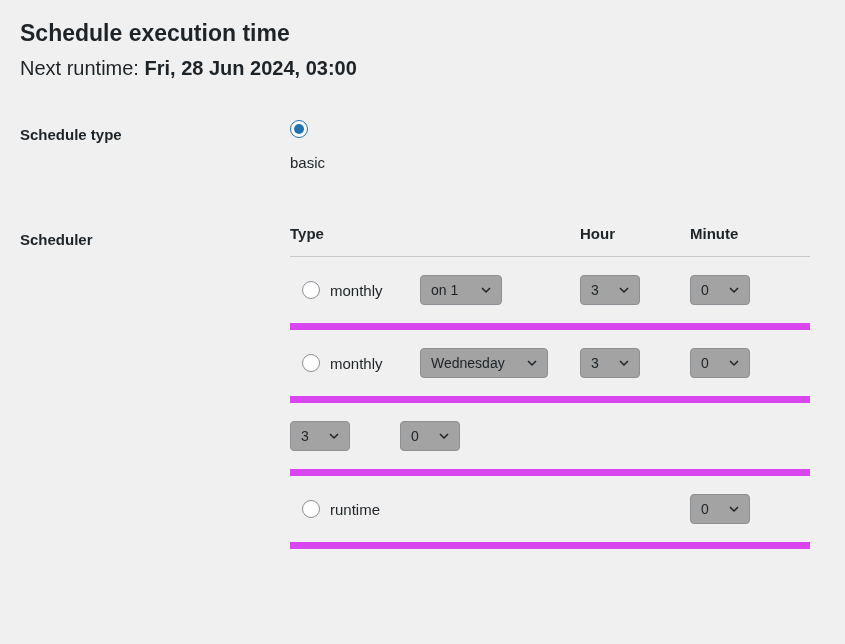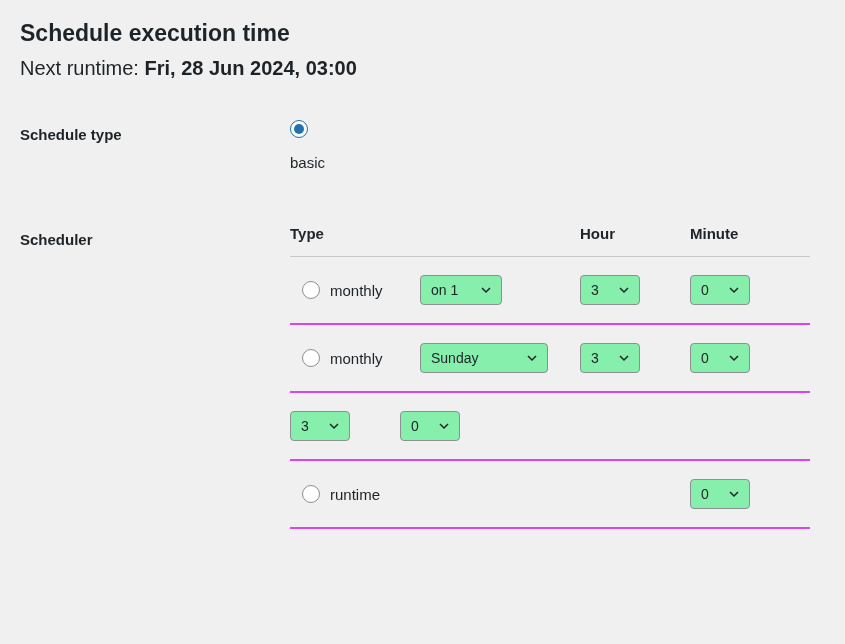--- a/index.html
+++ b/index.html
@@ -84,42 +84,42 @@
       border-bottom: 1px solid #c9c9c9;
     }
     .col-type { width: 290px; font-weight: 700; font-size: 15px;}
     .col-hour { width: 110px; font-weight: 700; font-size: 15px;}
     .col-min  { width: 110px; font-weight: 700; font-size: 15px;}
 
     .sched-row {
       display: flex;
       align-items: center;
       padding: 18px 0;
-      border-bottom: 2px solid #d946ef;
+      border-bottom: 7px solid #d946ef;
     }
     .sched-row .type-cell {
       width: 290px;
       display: flex;
       align-items: center;
       gap: 10px;
       padding-left: 12px;
     }
     .sched-row .hour-cell { width: 110px; }
     .sched-row .min-cell { width: 110px; }
 
     .type-cell .radio-text { width: 80px; font-size:15px;}
 
     .select-control {
       display: inline-flex;
       align-items: center;
       justify-content: space-between;
       gap: 10px;
       border: 1px solid #8c8f94;
       border-radius: 4px;
-      background: #86efac;
+      background: #a3a3a3;
       padding: 6px 10px;
       font-size: 14px;
       color: #1d2327;
       cursor: pointer;
       min-width: 55px;
     }
     .select-control.day { min-width: 82px; }
     .select-control.weekday { min-width: 128px; }
     .select-control.num { min-width: 60px; justify-content: space-between;}
     .chevron {
@@ -191,21 +191,21 @@
               </span>
           </div>
         </div>
       </div>
 
       <div class="sched-row">
         <div class="type-cell">
           <span class="radio-input"></span>
           <span class="radio-text">monthly</span>
           <div class="select-control weekday">
-            <span>Sunday</span>
+            <span>Wednesday</span>
             <span class="chevron">
                 <svg viewBox="0 0 10 10" width="10" height="10">
                   <path d="M1 3 L5 7 L9 3" stroke="#1d2327" stroke-width="1.5" fill="none"></path>
                 </svg>
               </span>
           </div>
         </div>
         <div class="hour-cell">
           <div class="select-control num">
             <span>3</span>

